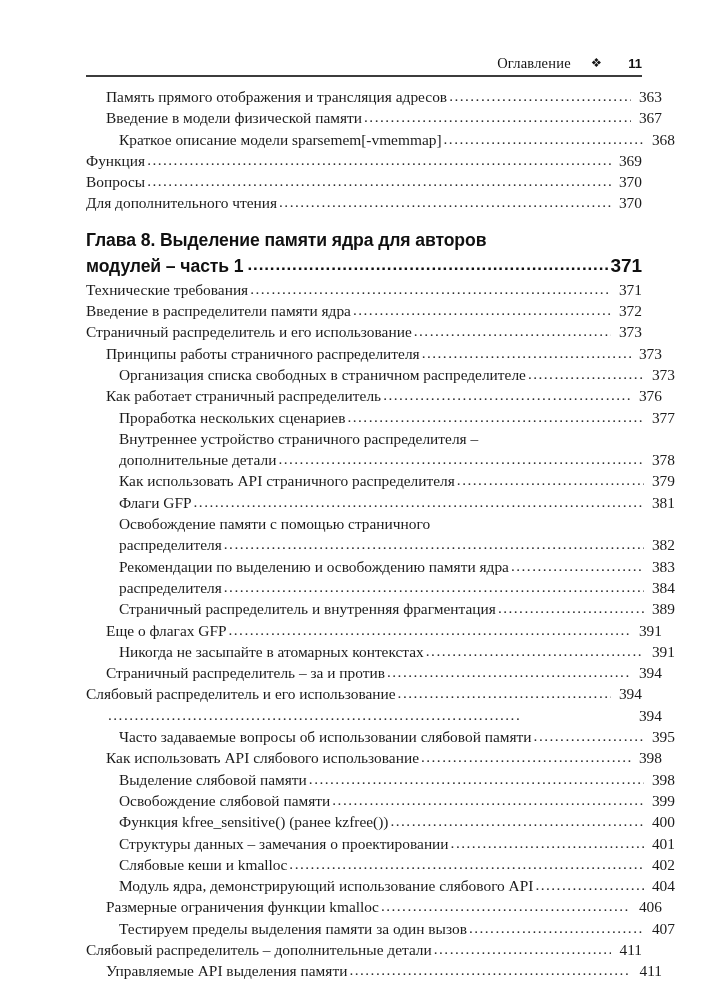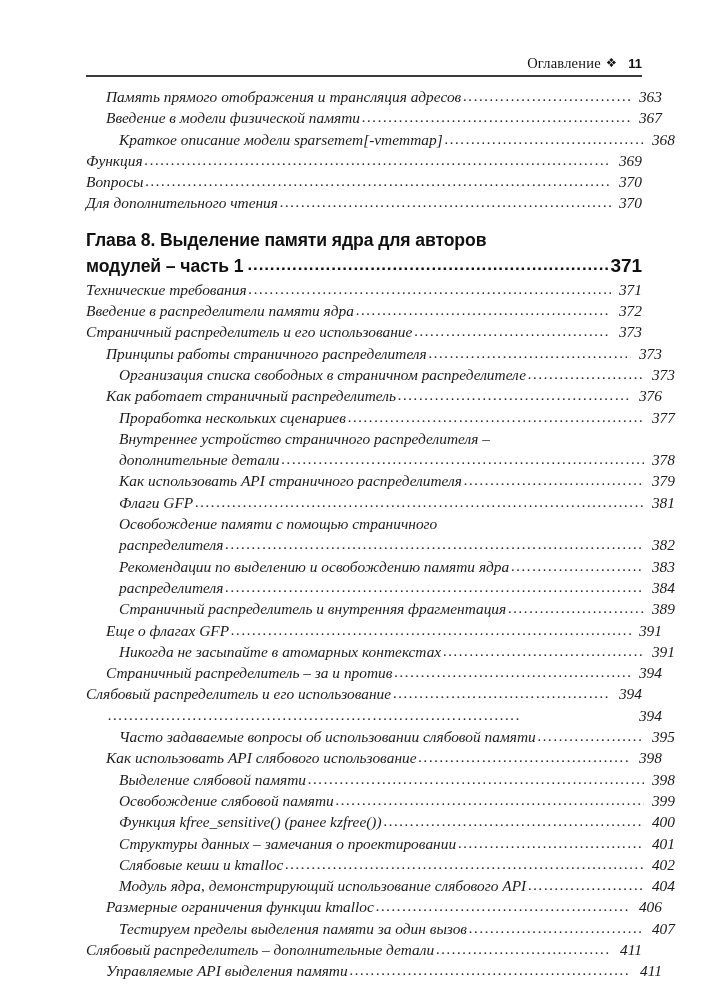--- a/index.html
+++ b/index.html
@@ -30,21 +30,21 @@
   
   .running-head {
     position: absolute;
     left: 86px;
     top: 48px;
     width: 556px;
     height: 22px;
     display: flex;
     align-items: flex-end;
     justify-content: flex-end;
-    gap: 5px;
+    gap: 20px;
   }
   .rh-title {
     font-family: "Liberation Serif", "DejaVu Serif", serif;
     font-size: 14.5px;
     letter-spacing: 0.2px;
     color: #141414;
     line-height: 1;
   }
   .rh-ornament {
     font-size: 12.5px;
@@ -80,21 +80,20 @@
   }
 
   .entry {
     display: flex;
     align-items: flex-start;
     width: 100%;
     font-size: 15.4px;
     line-height: 21.3px;
     color: #1b1b1b;
     white-space: nowrap;
-    font-style: italic;
   }
   .entry .etext {
     flex: 0 0 auto;
     white-space: nowrap;
   }
   .entry .leader {
     flex: 1 1 auto;
     overflow: hidden;
     white-space: nowrap;
     margin: 0 1px 0 2px;

